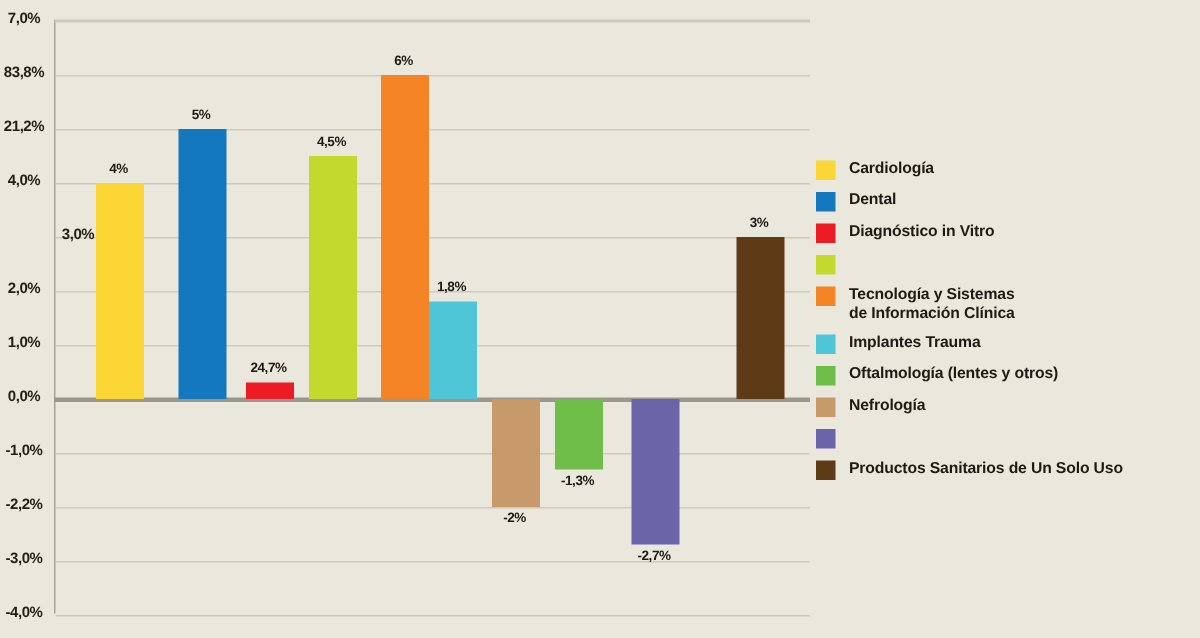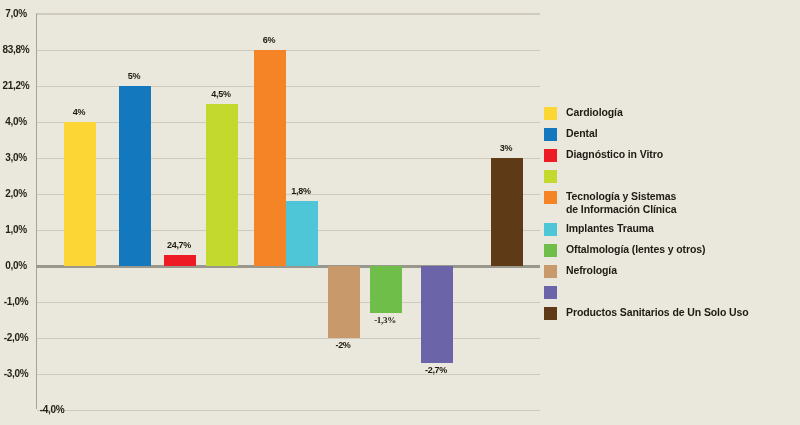--- a/index.html
+++ b/index.html
@@ -154,31 +154,31 @@
       <div class="legend-item">
         <div class="legend-swatch" style="background: rgb(94, 59, 22);"></div>
         <div class="legend-text"><span>Productos Sanitarios de Un Solo Uso</span></div>
       </div>
     </div>
 
 <div class="ytick-wrap" style="top: 13px;">7,0%</div>
     <div class="ytick-wrap" style="top: 49px;">83,8%</div>
     <div class="ytick-wrap" style="top: 85px;">21,2%</div>
     <div class="ytick-wrap" style="top: 121px;">4,0%</div>
-    <div class="ytick-wrap" style="top: 157px;">3,0%</div>
+    <div class="ytick-wrap" style="top: 157px; padding-left: 36px;">3,0%</div>
     <div class="ytick-wrap" style="top: 193px;">2,0%</div>
     <div class="ytick-wrap" style="top: 229px;">1,0%</div>
     <div class="ytick-wrap" style="top: 265px;">0,0%</div>
     <div class="ytick-wrap" style="top: 301px;">-1,0%</div>
-    <div class="ytick-wrap" style="top: 337px;">-2,0%</div>
+    <div class="ytick-wrap" style="top: 337px;">-2,2%</div>
     <div class="ytick-wrap" style="top: 373px;">-3,0%</div>
-    <div class="ytick-wrap" style="top: 409px; margin-left: 36px;">-4,0%</div>
+    <div class="ytick-wrap" style="top: 409px;">-4,0%</div>
     <div class="bar-label" style="left: 79px; top: 107px;">4%</div>
     <div class="bar-label" style="left: 134px; top: 71px;">5%</div>
     <div class="bar-label" style="left: 179px; top: 240.2px;">24,7%</div>
     <div class="bar-label" style="left: 221px; top: 89px;">4,5%</div>
     <div class="bar-label" style="left: 269px; top: 35px;">6%</div>
     <div class="bar-label" style="left: 301px; top: 186.2px;">1,8%</div>
     <div class="bar-label" style="left: 343px; top: 340px;">-2%</div>
-    <div class="bar-label" style="left: 385px; top: 314.8px; font-family: Liberation Serif, serif;">-1,3%</div>
+    <div class="bar-label" style="left: 385px; top: 314.8px;">-1,3%</div>
     <div class="bar-label" style="left: 436px; top: 365.2px;">-2,7%</div>
     <div class="bar-label" style="left: 506px; top: 143px;">3%</div>
   </div>
 
 </body></html>

